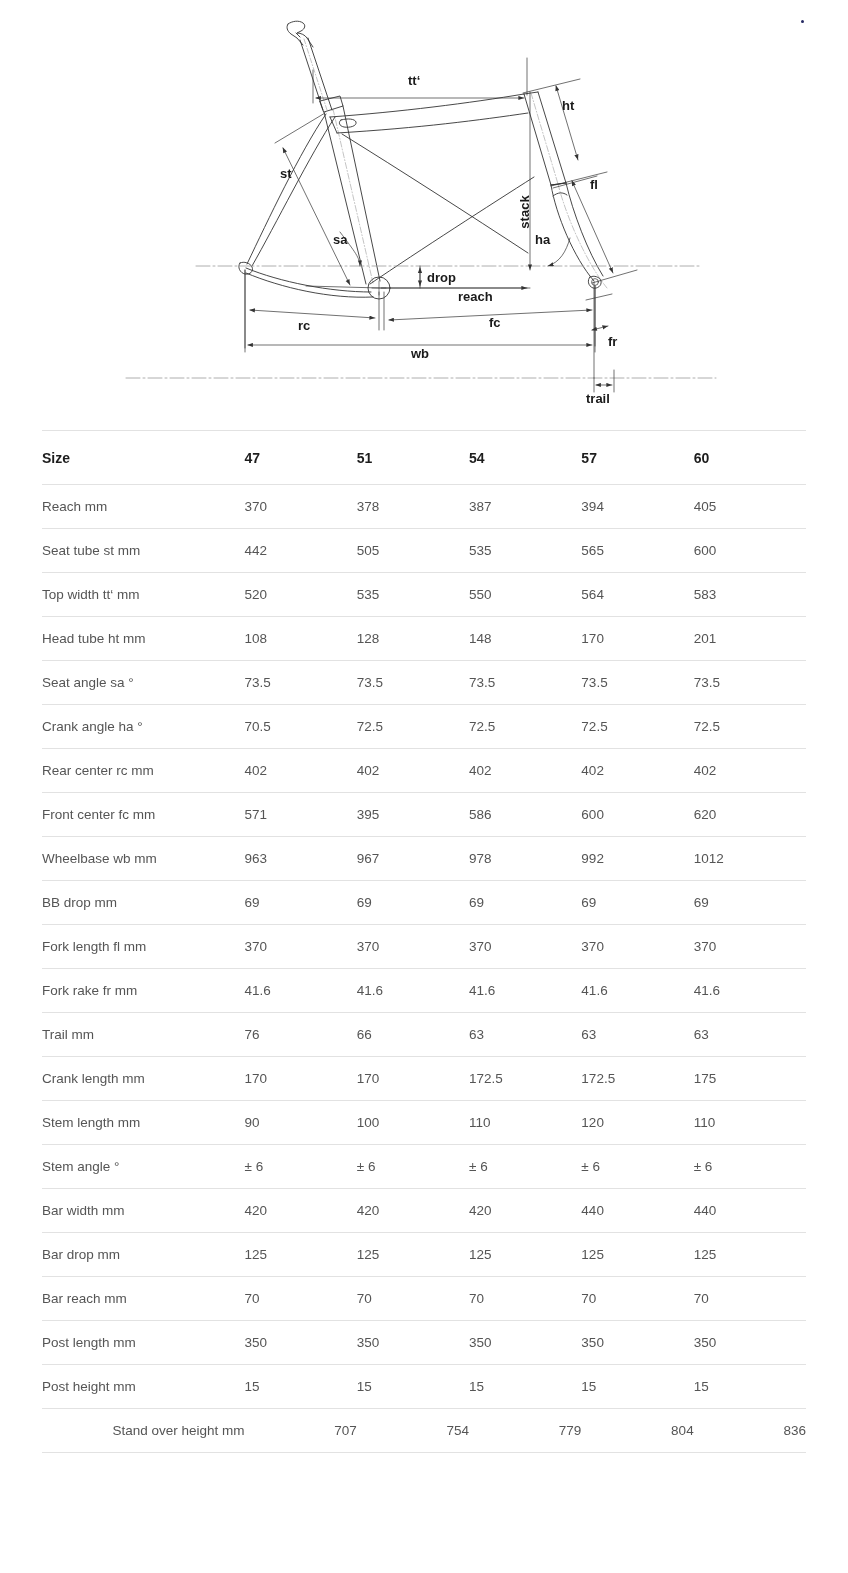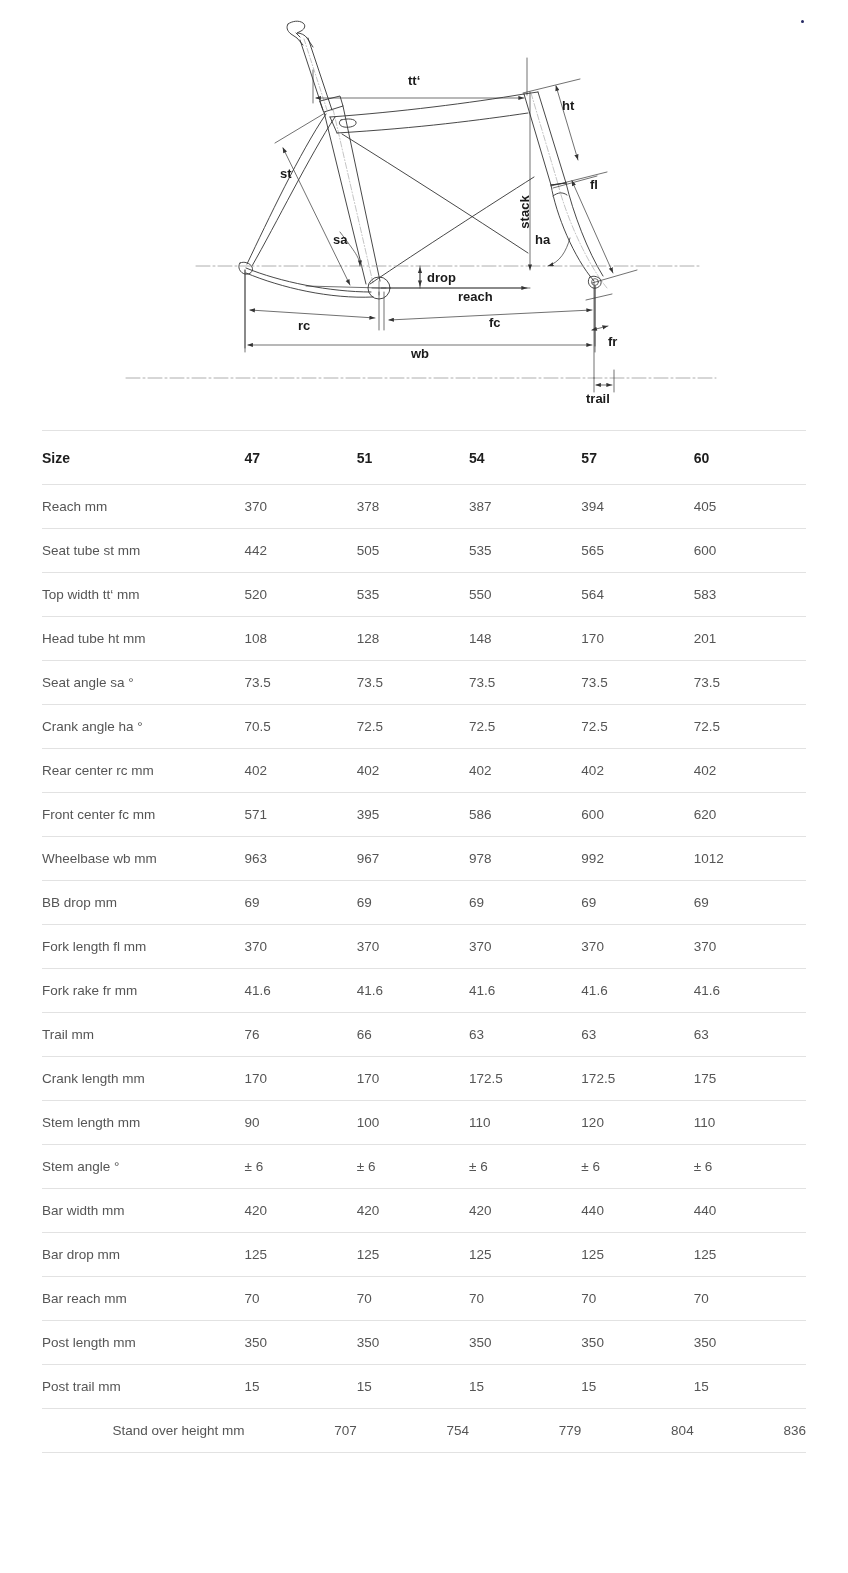--- a/index.html
+++ b/index.html
@@ -436,21 +436,21 @@
         </tr>
         <tr>
           <td class="cell-label">Post length mm</td>
           <td class="cell-val">350</td>
           <td class="cell-val">350</td>
           <td class="cell-val">350</td>
           <td class="cell-val">350</td>
           <td class="cell-val">350</td>
         </tr>
         <tr>
-          <td class="cell-label">Post trail mm</td>
+          <td class="cell-label">Post height mm</td>
           <td class="cell-val">15</td>
           <td class="cell-val">15</td>
           <td class="cell-val">15</td>
           <td class="cell-val">15</td>
           <td class="cell-val">15</td>
         </tr>
         <tr>
           <td class="cell-label">Stand over height mm</td>
           <td class="cell-val">707</td>
           <td class="cell-val">754</td>

